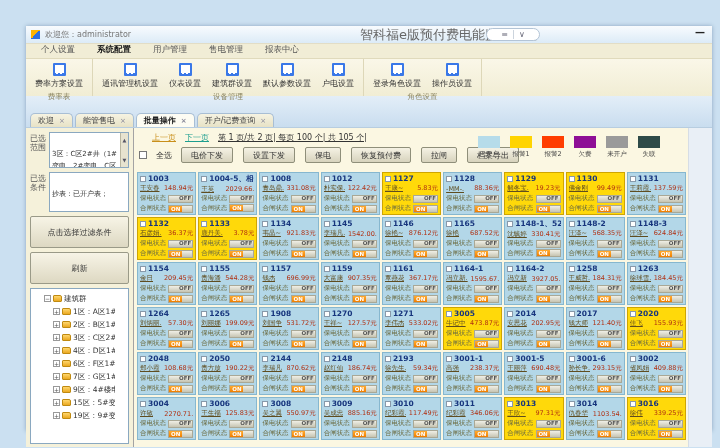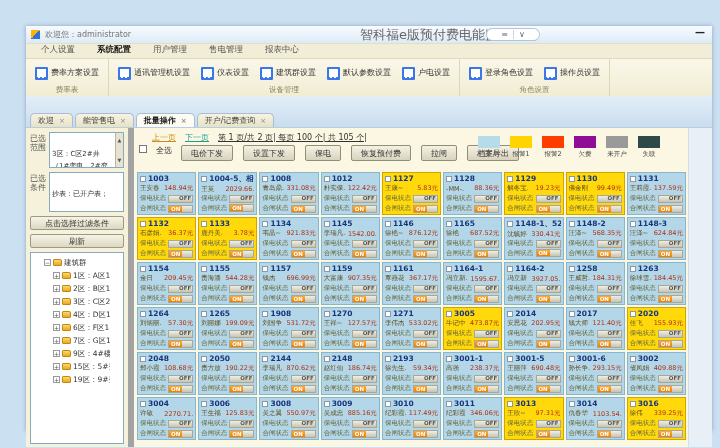--- a/index.html
+++ b/index.html
@@ -19,74 +19,74 @@
 
   
   .rtabs { height:15px; background:#f1edd6; border-bottom:1px solid #e0dabc; display:flex; align-items:flex-end; padding-left:4px; }
   .rtab { font-size:8.5px; color:#555; padding:2px 11px; cursor:default; white-space:nowrap; }
   .rtab.active { font-weight:bold; color:#1a1a1a; }
 
   
   .ribbon { height:37px; display:flex; background:linear-gradient(#faf7e8,#f1edd4); }
   .rgroup { display:flex; flex-direction:column; border-right:1px solid #ddd7b8; padding:2px 5px 0; }
   .rbtns { flex:1; display:flex; align-items:center; gap:3px; }
-  .rbtn { display:flex; align-items:center; gap:3px; padding:2px 4px; border-radius:2px; }
+  .rbtn { display:flex; align-items:center; gap:3px; padding:2px 4px; border-radius:2px;flex-direction:column; }
   .mon { width:13px; height:12px; position:relative; display:inline-block; flex:none; }
   .mon::before { content:""; position:absolute; top:0; left:0; right:0; height:9px; border:2px solid #3a78e8; background:#fff; border-radius:1px; }
   .mon::after { content:""; position:absolute; bottom:0; left:1px; right:1px; height:2px; background:repeating-linear-gradient(90deg,#3a78e8 0 2px,transparent 2px 4px); }
   .rbl { font-size:8px; color:#333; white-space:nowrap; }
   .rcap { height:12px; line-height:12px; text-align:center; font-size:7.5px; color:#8a835e; }
 
   
   .dstrip { height:32px; background:linear-gradient(#e3eef8,#c9ddef); display:flex; align-items:flex-end; padding-left:4px; gap:2px; border-bottom:1px solid #b7cde0; }
   .dtab { height:14px; display:flex; align-items:center; gap:5px; padding:0 7px; font-size:8px; color:#444; background:linear-gradient(#f6f3e2,#e7e2c6); border:1px solid #a8bed4; border-bottom:none; border-radius:5px 5px 0 0; white-space:nowrap; }
   .dtab.active { background:#fdfcf3; font-weight:bold; color:#222; }
   .tclose { font-size:7px; color:#889; }
 
   
   .main { display:flex; height:319px; background:#fbf7e2; }
-  .sidebar { width:108px; background:#f5f1da; border-right:6px solid #a3a3a3; padding:4px 4px 3px; display:flex; flex-direction:column; gap:4px; }
+  .sidebar { width:108px; background:#f5f1da; border-right:1px solid #a3a3a3; padding:4px 4px 3px; display:flex; flex-direction:column; gap:4px; }
   .sb-row { display:flex; gap:2px; }
   .sb-label { width:17px; font-size:8px; color:#555; line-height:9px; padding-top:2px; flex:none; }
   .sb-box { flex:1; background:#fff; border:1px solid #8aa8c0; font-size:7px; color:#333; padding:15px 9px 1px 2px; position:relative; line-height:12px; overflow:hidden; }
   .sb-box.range { height:36px; }
   .sb-box.cond { height:40px; }
   .sb-scroll { position:absolute; right:0; top:0; bottom:0; width:8px; background:#e7e3cf; border-left:1px solid #b9b6a0; display:flex; flex-direction:column; justify-content:space-between; align-items:center; font-size:5px; color:#556; padding:1px 0; }
-  .sb-btn { height:14px; background:linear-gradient(#f7f4e6,#ddd8c2); border:1px solid #9a9a88; border-radius:2px; font-size:8px; color:#333; display:flex; align-items:center; justify-content:center; cursor:default; }
+  .sb-btn { height:32px; background:linear-gradient(#f7f4e6,#ddd8c2); border:1px solid #9a9a88; border-radius:2px; font-size:8px; color:#333; display:flex; align-items:center; justify-content:center; cursor:default; }
   .tree { flex:1; background:#fff; border:1px solid #8aa8c0; padding:3px 13px; overflow:hidden; }
   .titem { display:flex; align-items:center; gap:2px; height:13px; font-size:7.5px; color:#333; white-space:nowrap; overflow:hidden; }
   .titem.child { padding-left:9px; }
   .texp { width:7px; height:7px; border:1px solid #999; background:#fff; font-size:6px; line-height:5px; text-align:center; color:#555; flex:none; }
   .tfolder { width:9px; height:7px; background:linear-gradient(#ffd76e,#eaa820); border:1px solid #c08a10; border-radius:1px 2px 1px 1px; flex:none; }
 
   .content { flex:1; position:relative; padding:3px 0 0; }
   .right-strip { position:absolute; top:0; right:0; bottom:0; width:24px; background:#e9eff6; border-left:1px solid #d6dde5; }
 
   .pager { margin-left:18px; height:12px; display:flex; gap:9px; align-items:center; font-size:8px; color:#333; white-space:nowrap;text-decoration:underline; }
   .pg-prev { color:#c98f1a; text-decoration:underline; }
   .pg-next { color:#1d9e8f; text-decoration:underline; }
 
-  .actions { display:flex; align-items:flex-start; gap:9px; height:20px; margin:2px 0 0 5px; }
+  .actions { display:flex; align-items:center; gap:9px; height:20px; margin:2px 0 0 5px; }
   .chk { width:8px; height:8px; border:1px solid #777; background:#fff; flex:none; }
   .chk-label { font-size:8px; color:#333; }
   .tbtn { height:16px; background:linear-gradient(#f5f2e4,#d7d3bd); border:1px solid #8f8f7a; border-radius:2px; font-size:8px; color:#333; padding:0 9px; white-space:nowrap; }
 
   .legend { position:absolute; top:8px; right:52px; display:flex; gap:10px; }
   .lg-item { display:flex; flex-direction:column; align-items:center; gap:2px; }
   .lg-swatch { width:22px; height:12px; }
   .lg-label { font-size:6.5px; color:#444; white-space:nowrap; }
 
   .grid { margin:7px 2px 0 3px; width:549px; display:grid; grid-template-columns:repeat(9,1fr); gap:2px; }
   .card { border:1px solid #86b7cf; background:#b3d7e8; padding:1px 2px; height:43px; display:flex; flex-direction:column; justify-content:space-between; overflow:hidden; }
   .card.warn { background:#ffd90a; border-color:#cfa500; }
   .c-head { display:flex; align-items:center; gap:2px; }
   .cb { width:6px; height:6px; background:#fff; border:1px solid #8899aa; flex:none; }
   .room { font-size:7.5px; font-weight:bold; color:#17357d; white-space:nowrap; overflow:hidden; }
   .c-name { display:flex; justify-content:space-between; align-items:center; gap:1px; }
-  .nm { font-size:6.5px; color:#5f4d20; max-width:25px; overflow:hidden; white-space:nowrap; }
+  .nm { font-size:6.5px; color:#5f4d20; max-width:25px; overflow:hidden; white-space:nowrap;text-decoration:underline; }
   .bal { font-size:6.5px; color:#b03012; white-space:nowrap; overflow:hidden; }
   .c-status { display:flex; justify-content:space-between; align-items:center; }
   .sl { font-size:6.5px; color:#6b6b40; white-space:nowrap; }
   .toggle { width:25px; height:8px; display:flex; flex:none; border:1px solid #a9a896; background:linear-gradient(#f0efe6,#c6c4b2); }
   .toggle.off { justify-content:flex-end; align-items:center; }
   .off-t { font-size:5.5px; font-weight:bold; color:#555; font-style:normal; padding-right:1px; line-height:7px; }
   .on-t { width:13px; height:100%; background:linear-gradient(#ffab30,#ef7d00); color:#fff; font-size:5.5px; font-weight:bold; font-style:normal; text-align:center; line-height:7px; }
 </style>
 </head>
 <body>

